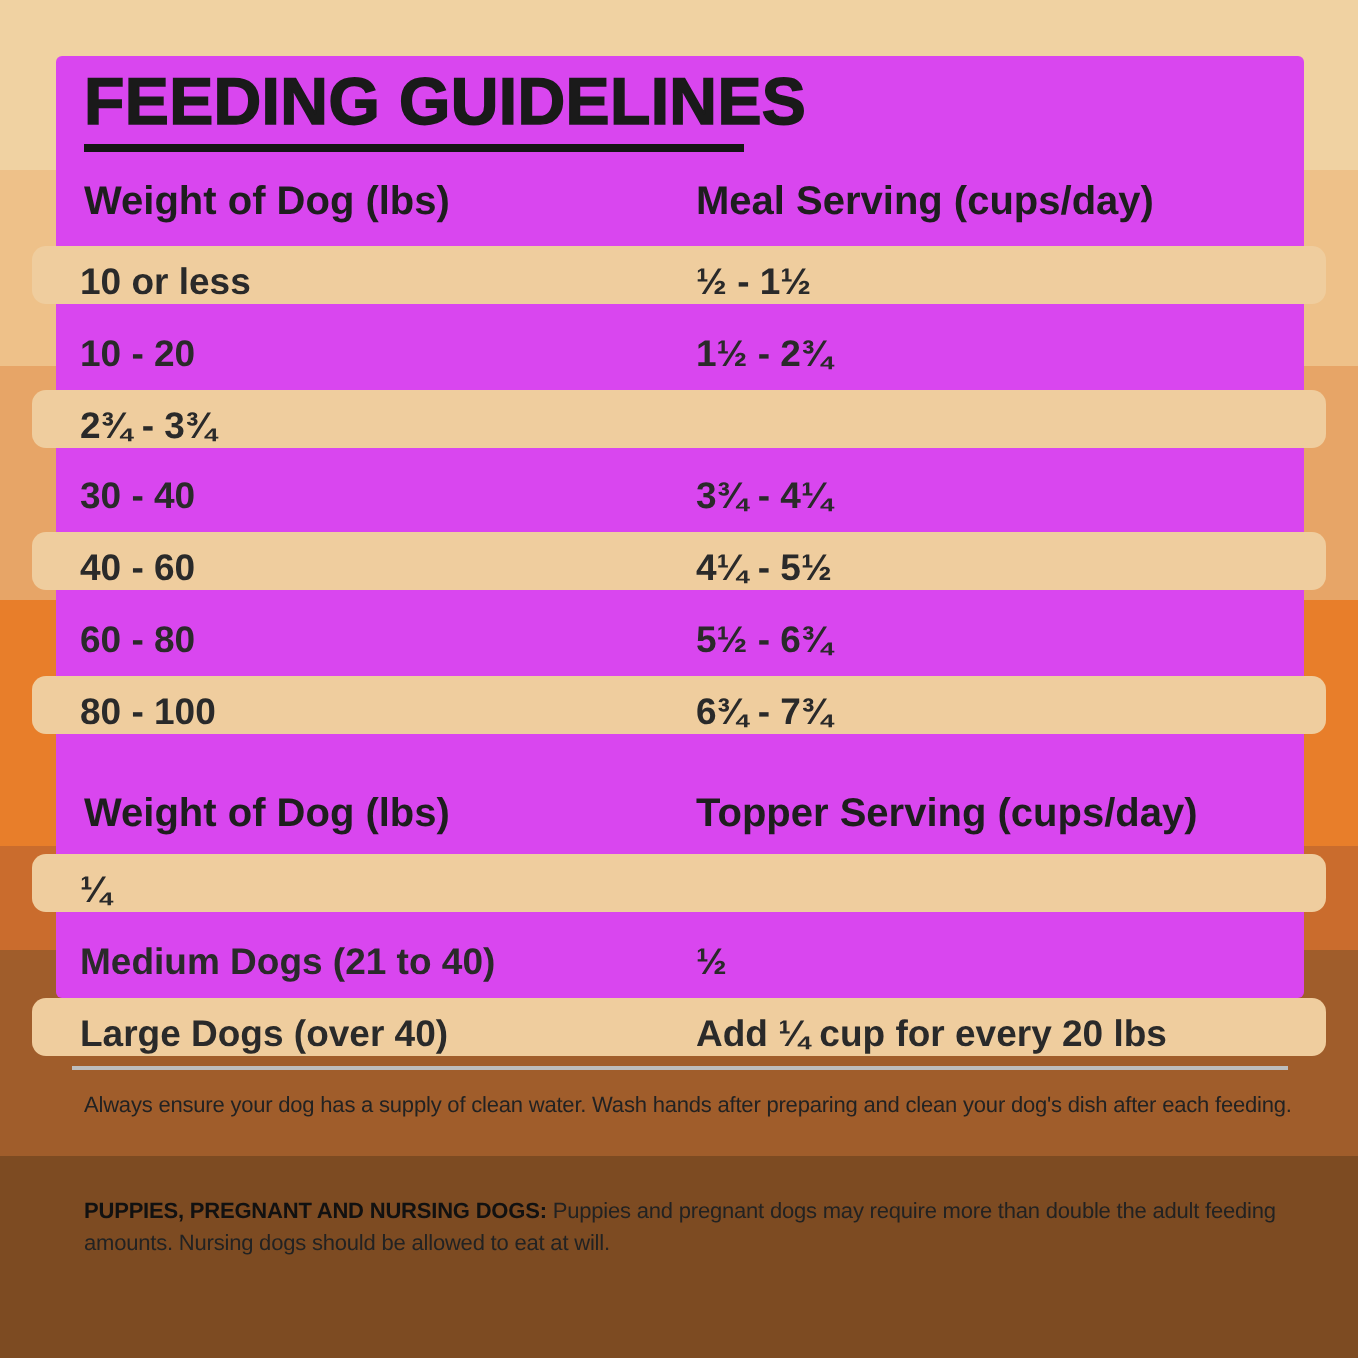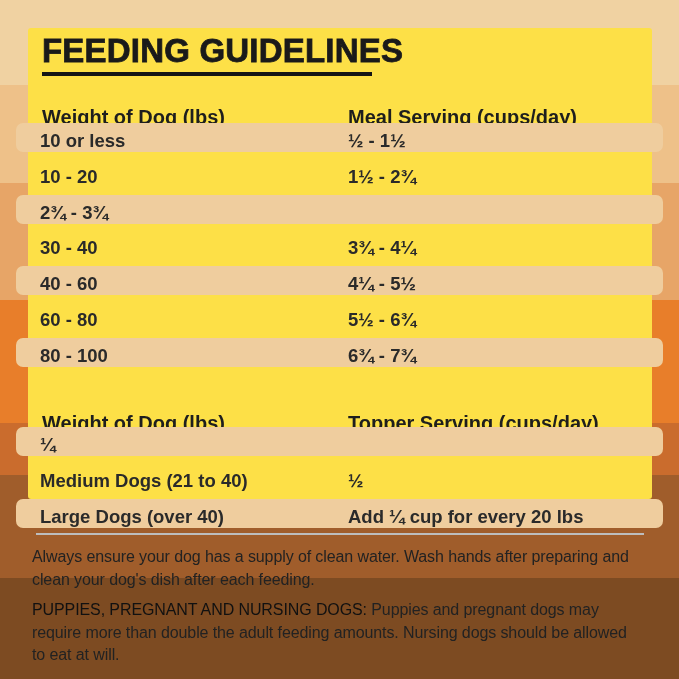--- a/index.html
+++ b/index.html
@@ -14,54 +14,54 @@
   .bg .s1{height:98px;background:#eec189;}
   .bg .s2{height:117px;background:#e7a567;}
   .bg .s3{height:123px;background:#e87e2a;}
   .bg .s4{height:52px;background:#ca6c2d;}
   .bg .s5{height:103px;background:#a05d2b;}
   .bg .s6{height:101px;background:#7d4b22;}
 
   
   .card{
     position:absolute;left:28px;top:28px;width:624px;height:471px;
-    background:#fde047;border-radius:3px;
+    background:#d946ef;border-radius:3px;
   }
   .title{
     position:absolute;left:14px;top:6px;
     font-size:33px;font-weight:700;letter-spacing:.2px;color:#1a1a1a;
     -webkit-text-stroke:0.8px #1a1a1a;line-height:1.05;white-space:nowrap;
   }
   .title-rule{position:absolute;left:14px;top:44px;width:330px;height:3.5px;background:#151515;}
 
   .thead{position:absolute;left:14px;width:600px;display:flex;
-    font-size:20px;font-weight:700;color:#1e1e1e;white-space:nowrap;margin-top:16px;}
+    font-size:20px;font-weight:700;color:#1e1e1e;white-space:nowrap;}
   .thead .c1{width:306px;flex:none;}
   .thead.h1{top:62px;}
   .thead.h2{top:368px;}
 
   .tbl{position:absolute;left:-12px;width:647px;}
   .tbl.t1{top:95px;}
   .tbl.t2{top:399px;}
   .trow{
     height:29px;margin-bottom:6.8px;border-radius:7px;
     display:flex;align-items:flex-end;padding-left:24px;box-sizing:border-box;
     font-size:18.5px;font-weight:700;color:#2a2a2a;white-space:nowrap;
   }
   .trow:last-child{margin-bottom:0;}
   .trow.hl{background:#efcd9e;}
   .trow .c1{width:308px;flex:none;}
 
   .divider{position:absolute;left:8px;right:8px;top:505px;height:1.5px;background:#bdbdbd;}
 
-  .note{position:absolute;left:4px;width:612px;font-size:16px;line-height:1.42;
+  .note{position:absolute;left:14px;width:612px;font-size:11px;line-height:1.42;
     letter-spacing:-0.1px;color:#222;}
   .note.n1{top:518px;}
   .note.n2{top:571px;}
-  .note b{font-weight:400;color:#111;}
+  .note b{font-weight:700;color:#111;}
 </style>
 </head>
 <body>
 
 <div class="bg">
   <div class="stripe s0"></div>
   <div class="stripe s1"></div>
   <div class="stripe s2"></div>
   <div class="stripe s3"></div>
   <div class="stripe s4"></div>

